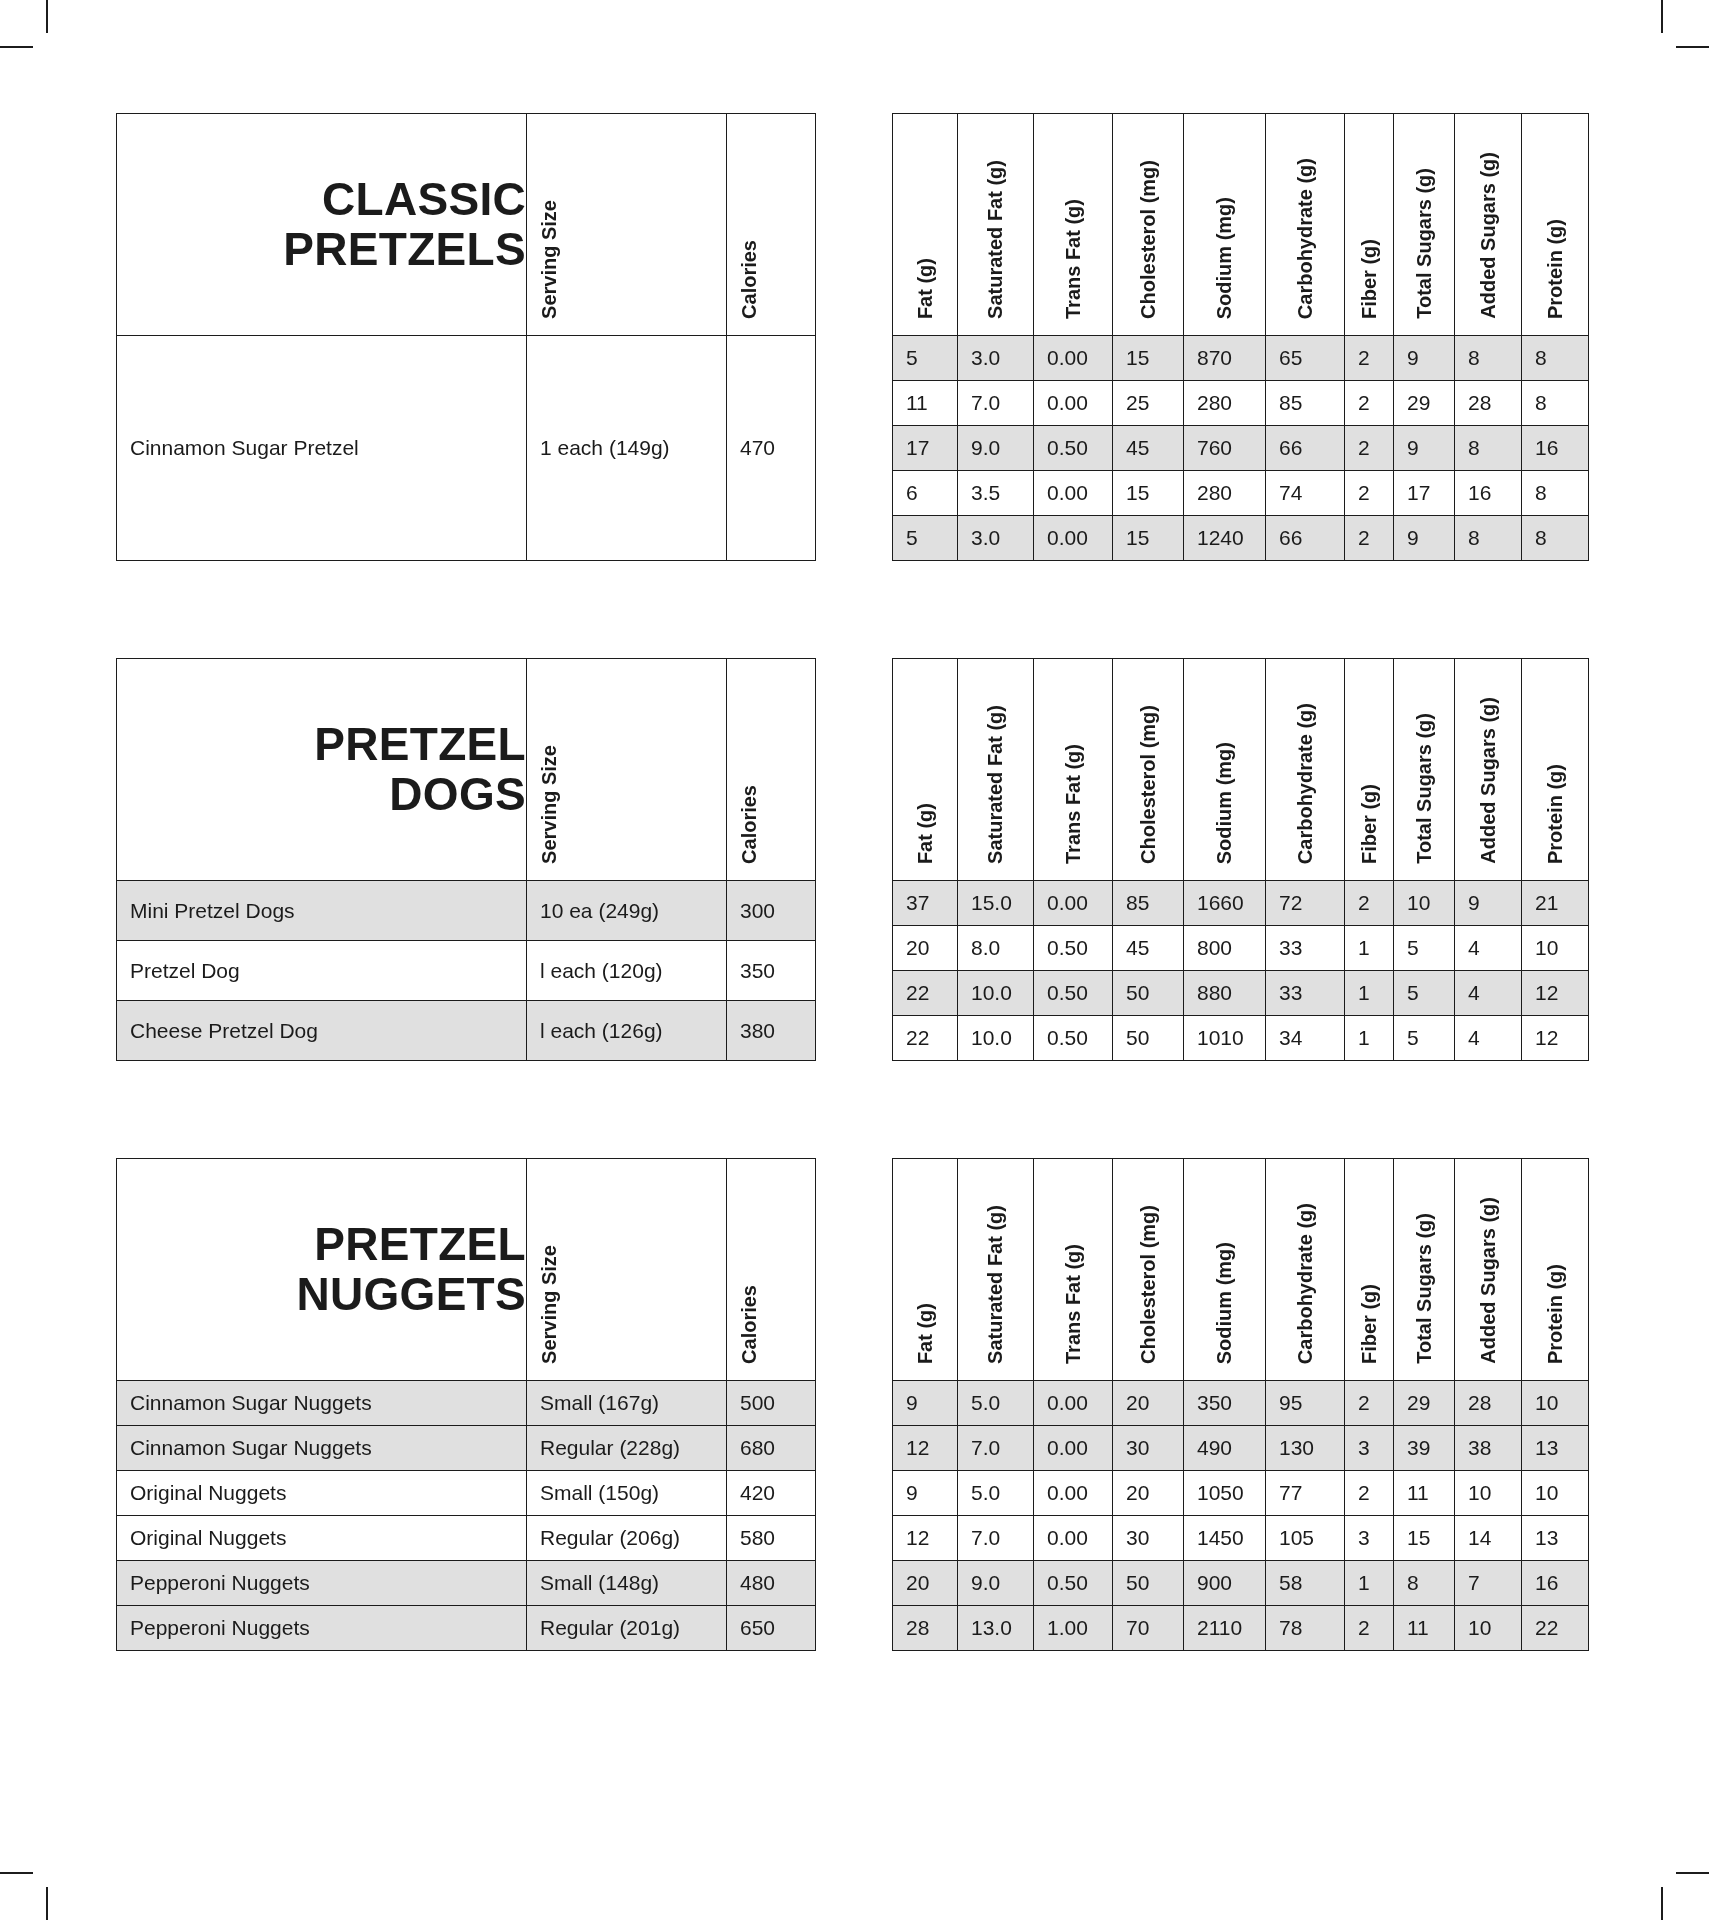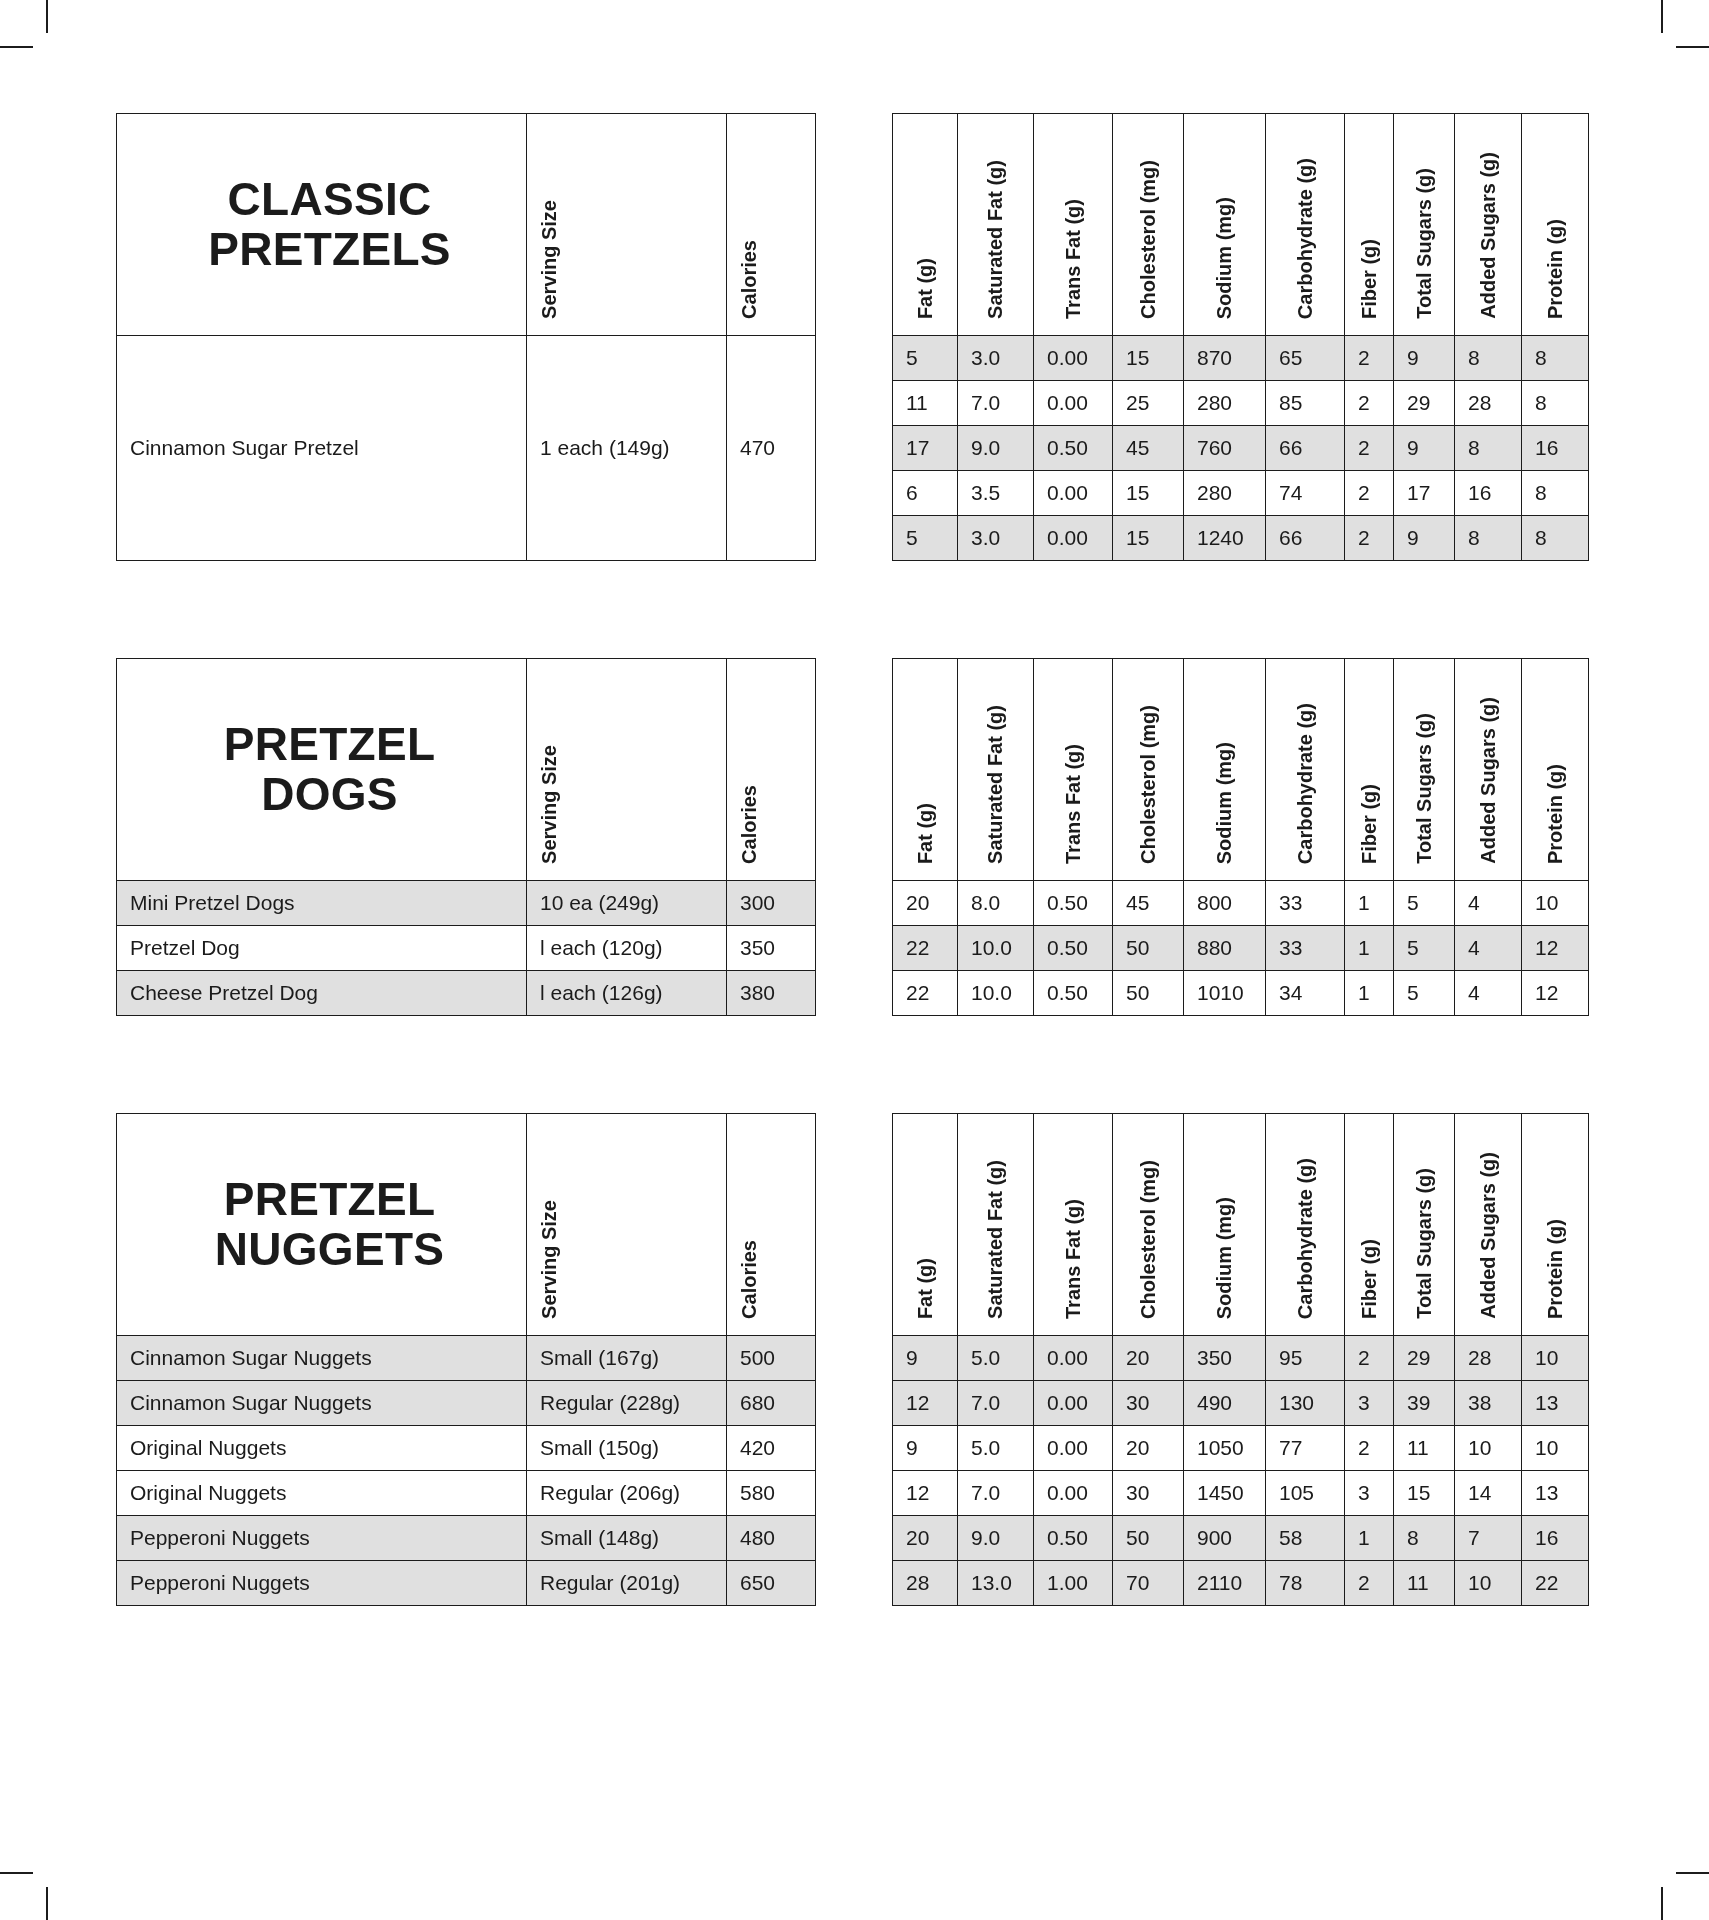--- a/index.html
+++ b/index.html
@@ -35,21 +35,21 @@
   .right-table th:nth-child(4)  { width: 71px; }
   .right-table th:nth-child(5)  { width: 82px; }
   .right-table th:nth-child(6)  { width: 79px; }
   .right-table th:nth-child(7)  { width: 49px; }
   .right-table th:nth-child(8)  { width: 61px; }
   .right-table th:nth-child(9)  { width: 67px; }
   .right-table th:nth-child(10) { width: 67px; }
 
   thead th { height: 222px; background: #ffffff; }
 
-  .title-cell { vertical-align: middle; text-align: center; padding-left: 16px; }
+  .title-cell { vertical-align: middle; text-align: right; padding-left: 16px; }
   .title {
     font-size: 46px; font-weight: bold; line-height: 1.07;
     letter-spacing: 0.3px; white-space: pre-line; color: #1b1b1b;
   }
 
   .rot-cell { vertical-align: bottom; padding-bottom: 12px; }
   .left-table .rot-cell { text-align: left; padding-left: 12px; }
   .right-table .rot-cell { text-align: center; }
   .rot {
     writing-mode: vertical-rl;
@@ -233,20 +233,32 @@
               <th class="rot-cell"><span class="rot">Cholesterol (mg)</span></th>
               <th class="rot-cell"><span class="rot">Sodium (mg)</span></th>
               <th class="rot-cell"><span class="rot">Carbohydrate (g)</span></th>
               <th class="rot-cell"><span class="rot">Fiber (g)</span></th>
               <th class="rot-cell"><span class="rot">Total Sugars (g)</span></th>
               <th class="rot-cell"><span class="rot">Added Sugars (g)</span></th>
               <th class="rot-cell"><span class="rot">Protein (g)</span></th>
             </tr>
       </thead>
       <tbody>
+            <tr class="shaded">
+              <td class="num-cell">37</td>
+              <td class="num-cell">15.0</td>
+              <td class="num-cell">0.00</td>
+              <td class="num-cell">85</td>
+              <td class="num-cell">1660</td>
+              <td class="num-cell">72</td>
+              <td class="num-cell">2</td>
+              <td class="num-cell">10</td>
+              <td class="num-cell">9</td>
+              <td class="num-cell">21</td>
+            </tr>
             <tr>
               <td class="num-cell">20</td>
               <td class="num-cell">8.0</td>
               <td class="num-cell">0.50</td>
               <td class="num-cell">45</td>
               <td class="num-cell">800</td>
               <td class="num-cell">33</td>
               <td class="num-cell">1</td>
               <td class="num-cell">5</td>
               <td class="num-cell">4</td>

